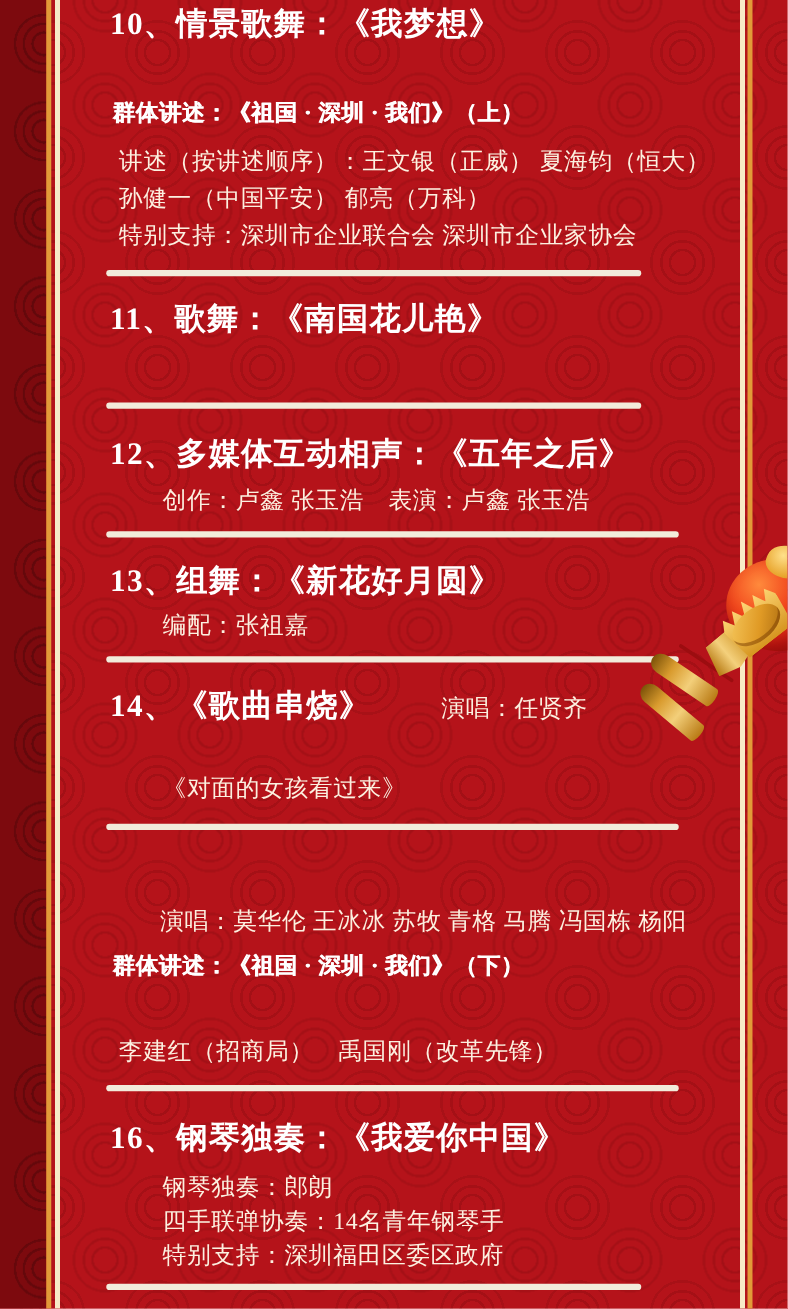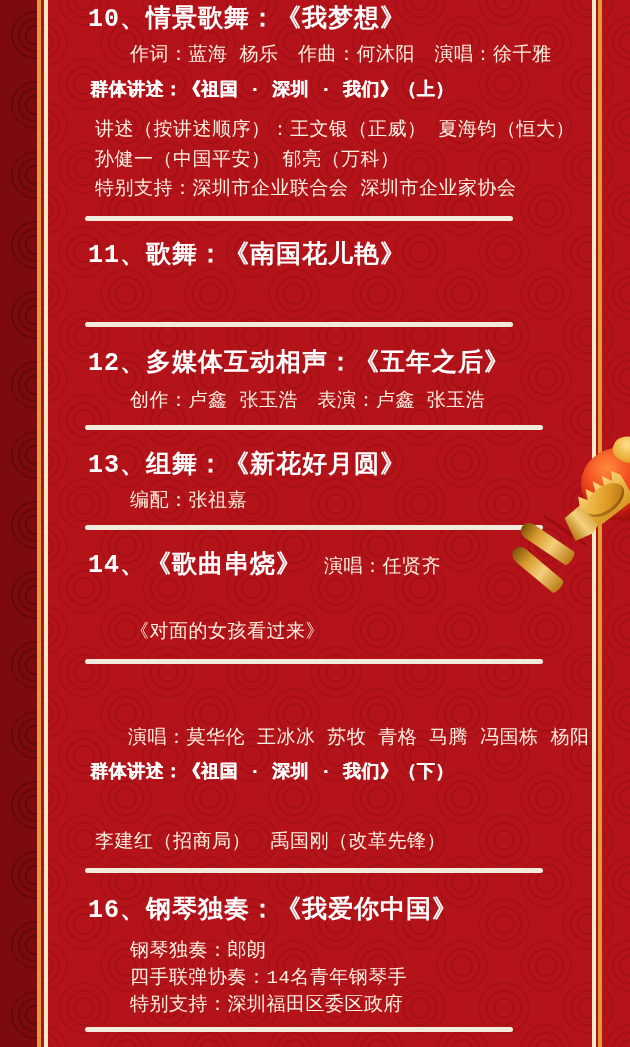--- a/index.html
+++ b/index.html
@@ -1,20 +1,20 @@
 <!DOCTYPE html>
 <html><head>
 <meta charset="utf-8">
 <style>
   html,body{margin:0;padding:0;}
   .page{
     position:relative;
     width:630px;height:1047px;
     overflow:hidden;
-    font-family:Liberation Mono, monospace;
+    font-family:Liberation Serif, serif;
     background-color:#b5131a;
     background-image:
       radial-gradient(circle, rgba(0,0,0,0) 0 9px, rgba(70,0,0,.16) 9px 11px, rgba(0,0,0,0) 11px 16px, rgba(70,0,0,.14) 16px 18px, rgba(0,0,0,0) 18px 24px, rgba(70,0,0,.12) 24px 26px, rgba(0,0,0,0) 26px),
       radial-gradient(circle, rgba(0,0,0,0) 0 9px, rgba(70,0,0,.16) 9px 11px, rgba(0,0,0,0) 11px 16px, rgba(70,0,0,.14) 16px 18px, rgba(0,0,0,0) 18px 24px, rgba(70,0,0,.12) 24px 26px, rgba(0,0,0,0) 26px);
     background-size:84px 84px;
     background-position:0 0, 42px 42px;
   }
   .band-left{
     position:absolute;left:0;top:0;width:37px;height:1047px;z-index:1;
     background-color:#7d0a0e;
@@ -33,21 +33,21 @@
   .divider{position:absolute;left:85px;height:5px;border-radius:3px;background:#f2ebdb;z-index:3;}
   .dv-short{width:428px;}
   .dv-long{width:458px;}
 
   .h{position:absolute;left:88px;z-index:4;font-size:25px;font-weight:bold;color:#ffffff;
      letter-spacing:1px;white-space:nowrap;line-height:1.15;}
   .gh{position:absolute;left:90px;z-index:4;font-size:18px;font-weight:bold;color:#ffffff;
      letter-spacing:.5px;white-space:nowrap;line-height:1.15;text-shadow:.5px 0 0 #fff;}
   .body-line{position:absolute;z-index:4;font-size:19px;color:#fcf0e0;letter-spacing:.5px;
      white-space:nowrap;line-height:1.2;}
-  .inline-credit{font-size:19px;font-weight:normal;letter-spacing:.5px;color:#fcf0e0;margin-left:22px;}
+  .inline-credit{font-size:19px;font-weight:normal;letter-spacing:.5px;color:#fcf0e0;margin-left:56px;}
 
   
   .lantern{position:absolute;left:505px;top:425px;width:125px;height:185px;z-index:6;}
   .lantern>div{position:absolute;}
   .lt-sphere{left:76px;top:22px;width:82px;height:74px;border-radius:50%;
      background:radial-gradient(circle at 32% 28%, #ff8a3c 0%, #f1451c 35%, #d61c15 65%, #aa0f11 100%);
      box-shadow: inset -6px -8px 14px rgba(90,0,0,.45);}
   .lt-bow{left:108px;top:12px;width:34px;height:26px;transform:rotate(22deg);
      border-radius:55% 45% 60% 40%;
      background:radial-gradient(circle at 35% 35%, #ffe08a, #e8a52e 60%, #b56f12);}
@@ -71,21 +71,20 @@
 
 <div class="page">
 
   <div class="band-left"></div>
   <div class="vline orange vl-orange-left"></div>
   <div class="vline cream vl-cream-left"></div>
   <div class="vline cream vl-cream-right"></div>
   <div class="vline orange vl-orange-right"></div>
 
   <div class="h" style="top:6px"><span>10、</span><span>情景歌舞：《我梦想》</span></div>
-  <div class="body-line" style="top:44px;left:130px">作词：蓝海 杨乐　作曲：何沐阳　演唱：徐千雅</div>
 
   <div class="gh" style="top:80px">群体讲述：《祖国 · 深圳 · 我们》（上）</div>
   <div class="body-line" style="top:119px;left:95px">讲述（按讲述顺序）：王文银（正威） 夏海钧（恒大）</div>
   <div class="body-line" style="top:149px;left:95px">孙健一（中国平安） 郁亮（万科）</div>
   <div class="body-line" style="top:178px;left:95px">特别支持：深圳市企业联合会 深圳市企业家协会</div>
 
   <div class="divider dv-short" style="top:216px"></div>
 
   <div class="h" style="top:242px"><span>11、</span><span>歌舞：《南国花儿艳》</span></div>
 

